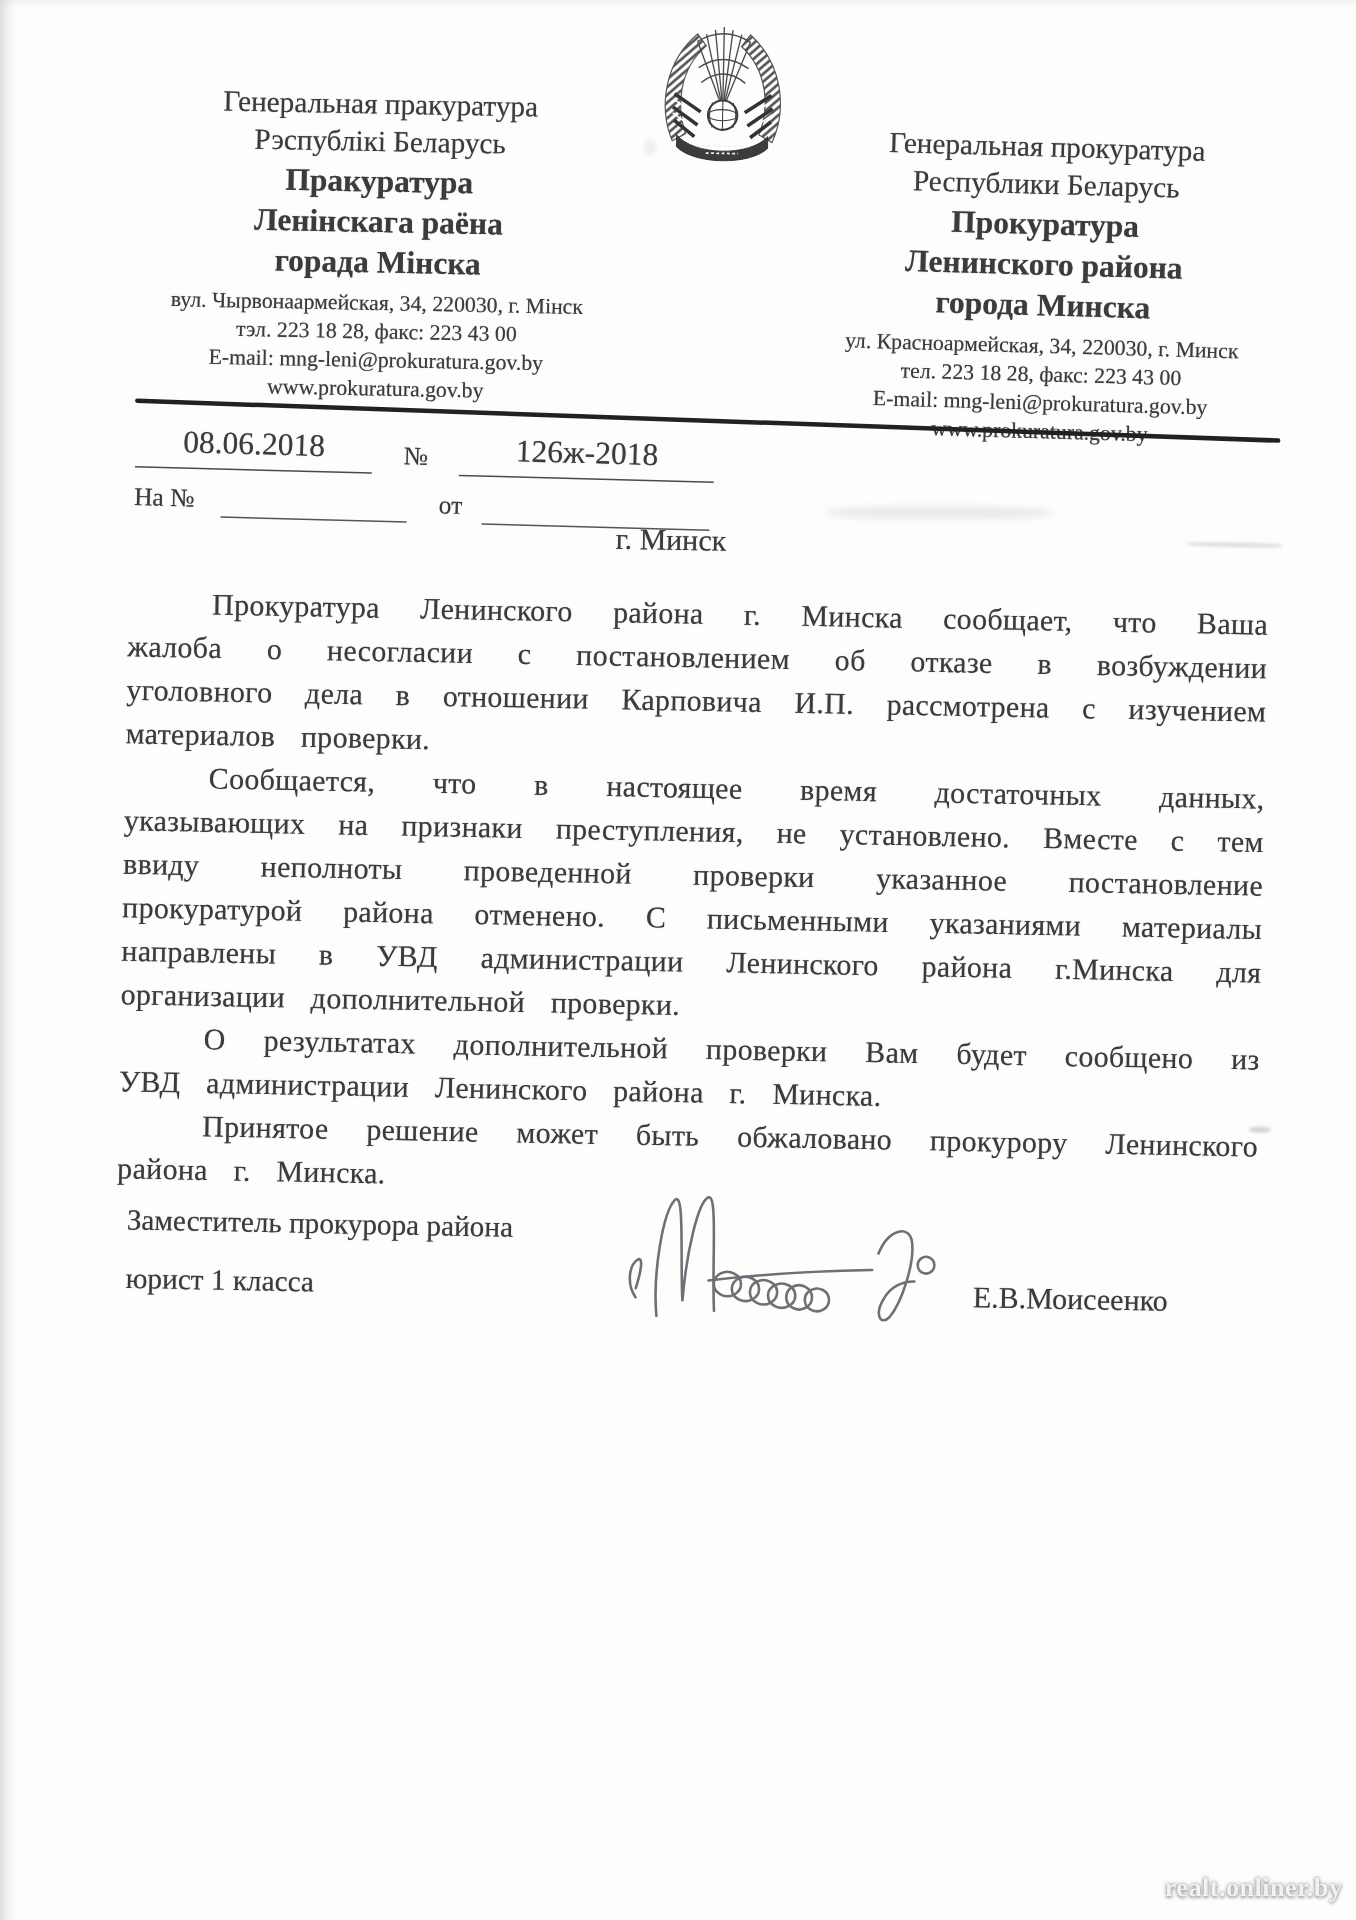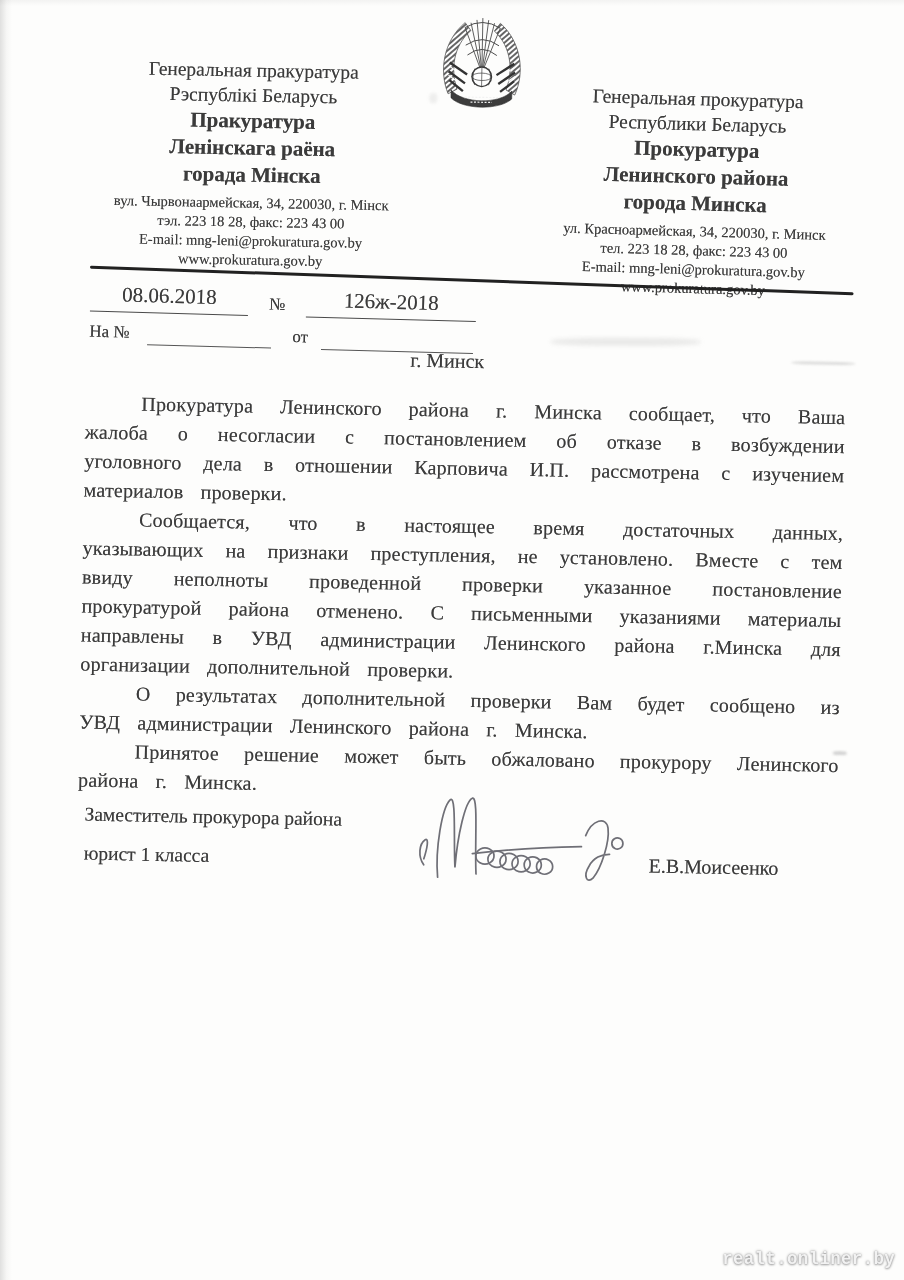--- a/index.html
+++ b/index.html
@@ -53,21 +53,21 @@
   .sig{position:absolute;left:429px;top:779px;width:232px;height:106px;}
   .sig-name{position:absolute;left:664px;top:843px;font-size:20px;}
   
   .smudge{position:absolute;background:rgba(110,110,110,.14);filter:blur(2px);border-radius:40%;pointer-events:none;}
   .sm1{left:556px;top:327px;width:150px;height:8px;transform:rotate(-1deg);}
   .sm2{left:797px;top:347px;width:64px;height:3px;background:rgba(110,110,110,.22);filter:blur(1.2px);}
   .sm3{left:430px;top:86px;width:8px;height:10px;background:rgba(110,110,110,.10);filter:blur(1.5px);}
   .sm4{left:846px;top:736px;width:14px;height:4px;background:rgba(90,90,90,.25);filter:blur(1px);}
   
   .watermark{position:absolute;right:9px;bottom:11px;
-    font-family:Liberation Mono, monospace;font-weight:bold;font-size:17.5px;
+    font-family:Liberation Serif, serif;font-weight:bold;font-size:17.5px;
     color:#f2f2f2;letter-spacing:.3px;
     text-shadow:0 0 3px #9d9d9d,0 0 1px #ababab,0 1px 2px #b5b5b5;}
 </style>
 </head>
 <body>
 
 <div class="page">
   <div class="scan">
 
     <svg class="emblem" viewBox="0 0 90 96">

